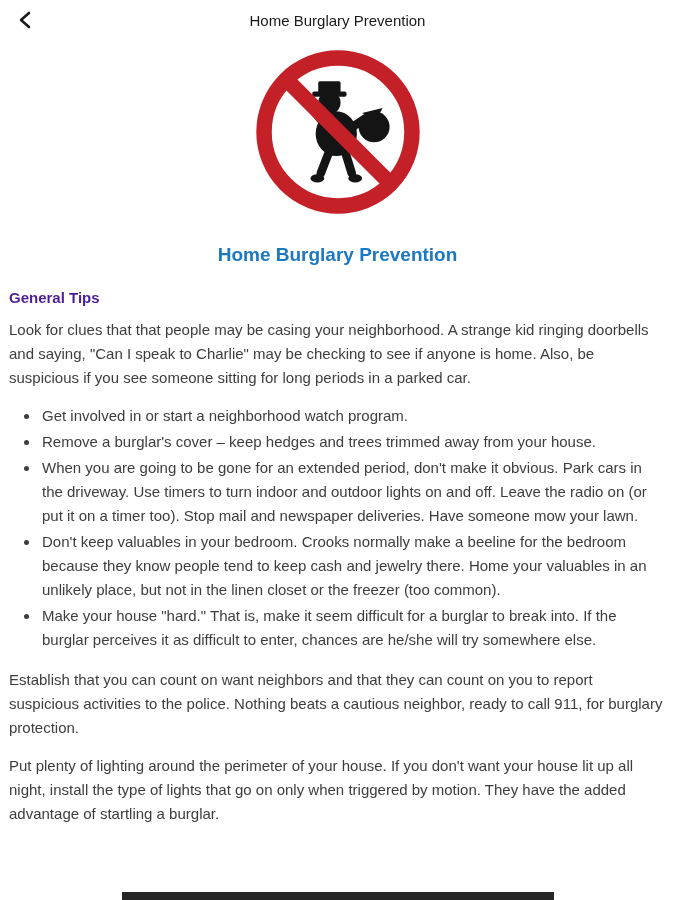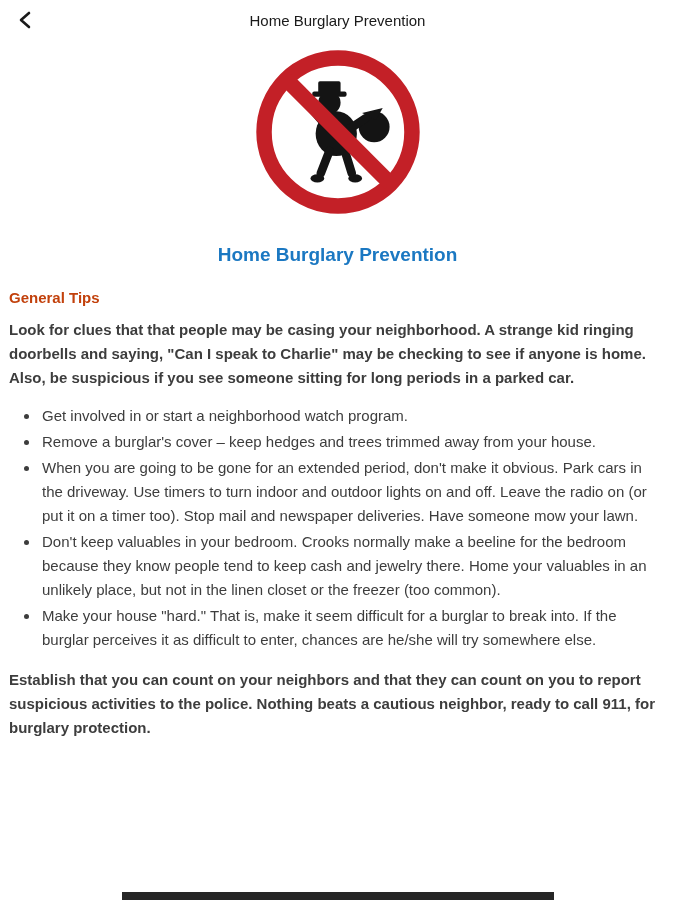--- a/index.html
+++ b/index.html
@@ -54,27 +54,26 @@
   
   .content {
     padding: 0 9px;
     font-size: 15px;
     line-height: 24px;
     color: #3d3d3d;
   }
   .section-heading {
     font-size: 15px;
     font-weight: bold;
-    color: #c2410c;
+    color: #4c1d95;
     margin: 20px 0 8px 0;
   }
   .section-heading.first { margin-top: 6px; }
   .content p {
     margin: 6px 0 14px 0;
-    font-weight: bold;
   }
   .content ul {
     margin: 4px 0 16px 0;
     padding-left: 31px;
   }
   .content li {
     margin: 0 0 2px 0;
     padding-left: 2px;
   }
 
@@ -146,18 +145,19 @@
   <p>Look for clues that that people may be casing your neighborhood. A strange kid ringing doorbells and saying, "Can I speak to Charlie" may be checking to see if anyone is home. Also, be suspicious if you see someone sitting for long periods in a parked car.</p>
 
   <ul>
     <li>Get involved in or start a neighborhood watch program.</li>
     <li>Remove a burglar's cover – keep hedges and trees trimmed away from your house.</li>
     <li>When you are going to be gone for an extended period, don't make it obvious. Park cars in the driveway. Use timers to turn indoor and outdoor lights on and off. Leave the radio on (or put it on a timer too). Stop mail and newspaper deliveries. Have someone mow your lawn.</li>
     <li>Don't keep valuables in your bedroom. Crooks normally make a beeline for the bedroom because they know people tend to keep cash and jewelry there. Home your valuables in an unlikely place, but not in the linen closet or the freezer (too common).</li>
     <li>Make your house "hard." That is, make it seem difficult for a burglar to break into. If the burglar perceives it as difficult to enter, chances are he/she will try somewhere else.</li>
   </ul>
 
-  <p>Establish that you can count on your neighbors and that they can count on you to report suspicious activities to the police. Nothing beats a cautious neighbor, ready to call 911, for burglary protection.</p>
+  <p>Establish that you can count on want neighbors and that they can count on you to report suspicious activities to the police. Nothing beats a cautious neighbor, ready to call 911, for burglary protection.</p>
 
+  <p>Put plenty of lighting around the perimeter of your house. If you don't want your house lit up all night, install the type of lights that go on only when triggered by motion. They have the added advantage of startling a burglar.</p>
 
 </div>
 
 <div class="bottom-banner"></div>
 
 </body></html>

